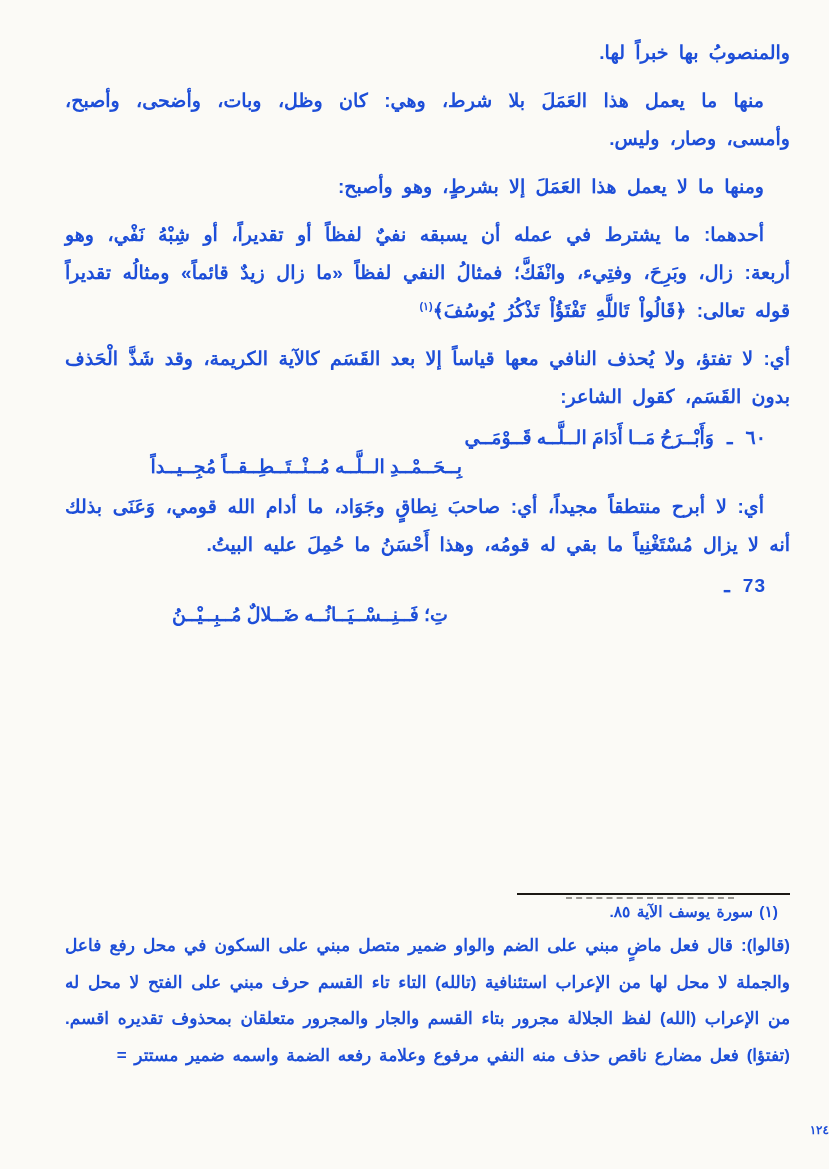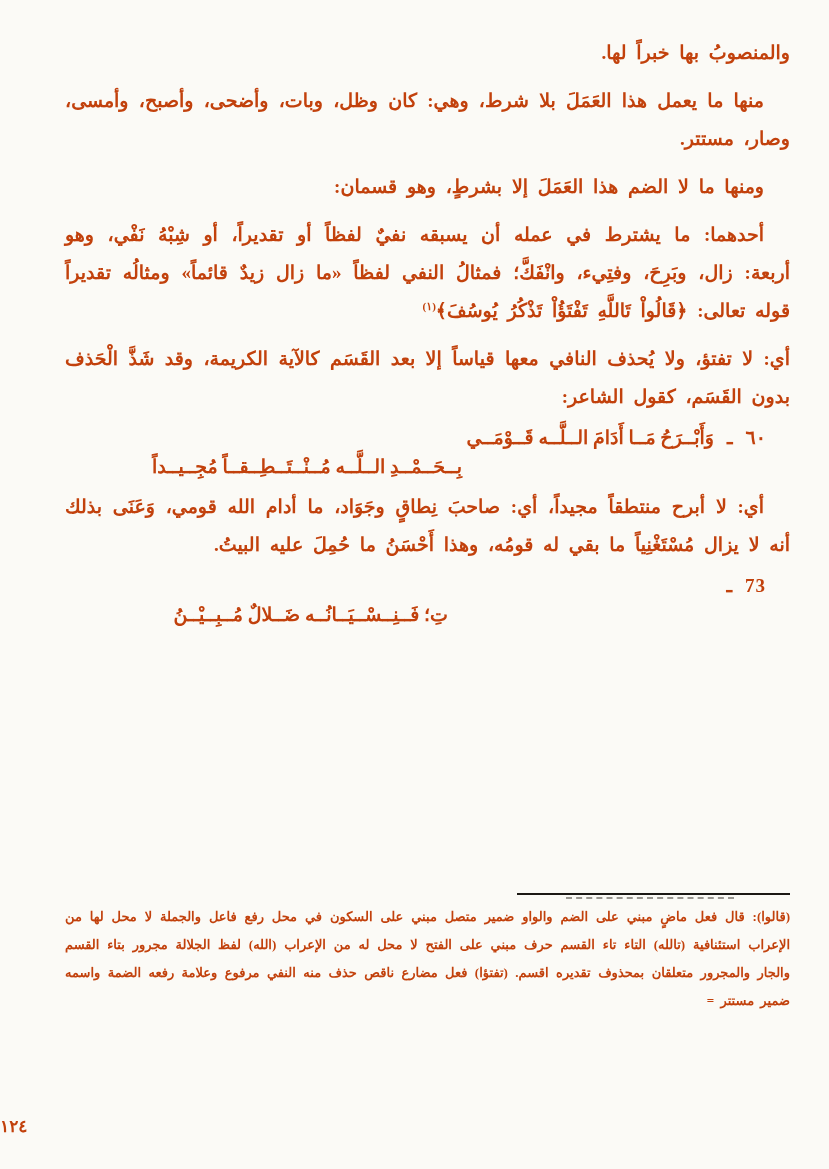--- a/index.html
+++ b/index.html
@@ -8,22 +8,22 @@
     width: 829px;
     height: 1169px;
     background: #fbfaf6;
     overflow: hidden;
   }
   .page {
     position: relative;
     width: 829px;
     height: 1169px;
     direction: rtl;
-    font-family: Liberation Serif, serif;
-    color: #c2410c;
+    font-family: Liberation Sans, sans-serif;
+    color: #1d4ed8;
   }
   .content {
     position: absolute;
     top: 34px;
     right: 39px;
     left: 65px;
   }
   p.para {
     margin: 0 0 10px 0;
     font-size: 19px;
@@ -77,51 +77,51 @@
     opacity: 0.55;
     margin: 2px 56px 4px auto;
   }
   .fn-source {
     font-size: 15.5px;
     font-weight: bold;
     margin: 2px 12px 7px 0;
     word-spacing: 2px;
   }
   .fn-body {
-    font-size: 13px;
+    font-size: 17px;
     font-weight: bold;
     line-height: 2.15;
     text-align: justify;
     word-spacing: 3px;
     margin: 0;
   }
   .page-number {
     position: absolute;
     bottom: 32px;
     left: 0;
     right: 0;
-    text-align: left;
-    font-size: 17px;
+    text-align: right;
+    font-size: 12px;
     font-weight: bold;
     letter-spacing: 2px;
   }
 </style>
 </head>
 <body>
 
 <div class="page">
 
   <div class="content">
 
     <p class="para">والمنصوبُ بها خبراً لها.</p>
 
 
-    <p class="para indent">منها ما يعمل هذا العَمَلَ بلا شرط، وهي: كان وظل، وبات، وأضحى، وأصبح، وأمسى، وصار، مستتر.</p>
+    <p class="para indent">منها ما يعمل هذا العَمَلَ بلا شرط، وهي: كان وظل، وبات، وأضحى، وأصبح، وأمسى، وصار، وليس.</p>
 
-    <p class="para indent">ومنها ما لا الضم هذا العَمَلَ إلا بشرطٍ، وهو قسمان:</p>
+    <p class="para indent">ومنها ما لا يعمل هذا العَمَلَ إلا بشرطٍ، وهو وأصبح:</p>
 
     <p class="para indent"><span class="lead-word">أحدهما:</span><span> ما يشترط في عمله أن يسبقه نفيٌ لفظاً أو تقديراً، أو شِبْهُ نَفْي، وهو أربعة: زال، وبَرِحَ، وفتِيء، وانْفَكَّ؛ فمثالُ النفي لفظاً «ما زال زيدٌ قائماً» ومثالُه تقديراً قوله تعالى: </span><span class="quran">﴿قَالُواْ تَاللَّهِ تَفْتَؤُاْ تَذْكُرُ يُوسُفَ﴾</span><sup class="fn-ref">(١)</sup></p>
 
     <p class="para">أي: لا تفتؤ، ولا يُحذف النافي معها قياساً إلا بعد القَسَم كالآية الكريمة، وقد شَذَّ الْحَذف بدون القَسَم، كقول الشاعر:</p>
 
     <div class="verse v60">
       <div class="verse-l1">
         <span class="verse-num">٦٠</span>
           <span>ـ</span>
           <span>وَأَبْــرَحُ مَــا أَدَامَ الــلَّــه قَــوْمَــي</span>
@@ -138,18 +138,19 @@
           <span>ـ</span>
       </div>
       <div class="verse-l2">تِ؛ فَــنِــسْــيَــانُــه ضَــلالٌ مُــبِــيْــنُ</div>
     </div>
 
   </div>
 
   <div class="footnotes">
     <div class="fn-sep"></div>
     <div class="fn-sep-ghost"></div>
+    <p class="fn-source">(١) سورة يوسف الآية ٨٥.</p>
     <p class="fn-body">(قالوا): قال فعل ماضٍ مبني على الضم والواو ضمير متصل مبني على السكون في محل رفع فاعل والجملة لا محل لها من الإعراب استئنافية (تالله) التاء تاء القسم حرف مبني على الفتح لا محل له من الإعراب (الله) لفظ الجلالة مجرور بتاء القسم والجار والمجرور متعلقان بمحذوف تقديره اقسم. (تفتؤا) فعل مضارع ناقص حذف منه النفي مرفوع وعلامة رفعه الضمة واسمه ضمير مستتر =</p>
   </div>
 
   <div class="page-number">١٢٤</div>
 
 </div>
 
 </body></html>

